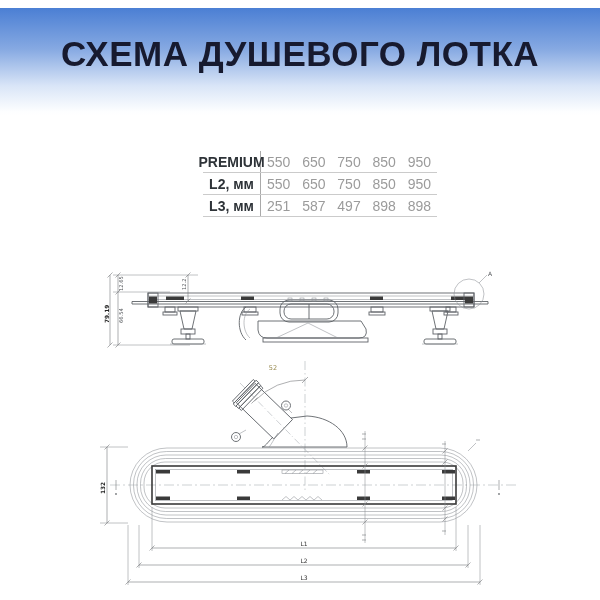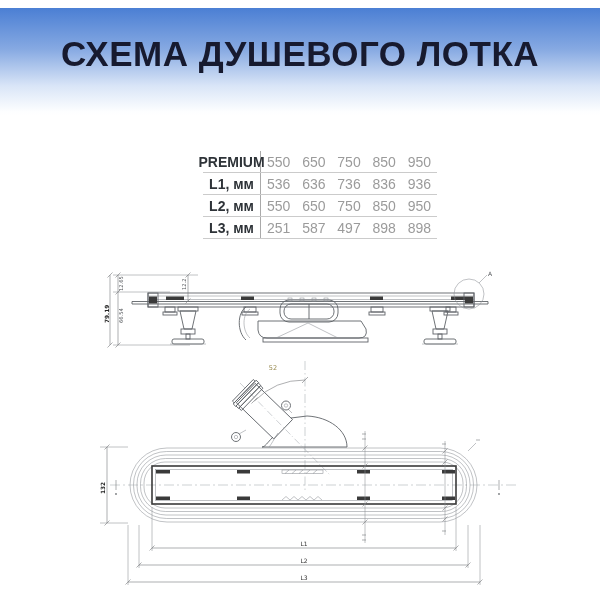--- a/index.html
+++ b/index.html
@@ -49,28 +49,20 @@
 </div>
 
 <div class="tbl">
   <div class="trow">
     <div class="tlabel">PREMIUM</div>
     <div class="tval">550</div>
     <div class="tval">650</div>
     <div class="tval">750</div>
     <div class="tval">850</div>
     <div class="tval">950</div>
-  </div>
-  <div class="trow">
-    <div class="tlabel">L1, мм</div>
-    <div class="tval">536</div>
-    <div class="tval">636</div>
-    <div class="tval">736</div>
-    <div class="tval">836</div>
-    <div class="tval">936</div>
   </div>
   <div class="trow">
     <div class="tlabel">L2, мм</div>
     <div class="tval">550</div>
     <div class="tval">650</div>
     <div class="tval">750</div>
     <div class="tval">850</div>
     <div class="tval">950</div>
   </div>
   <div class="trow">

